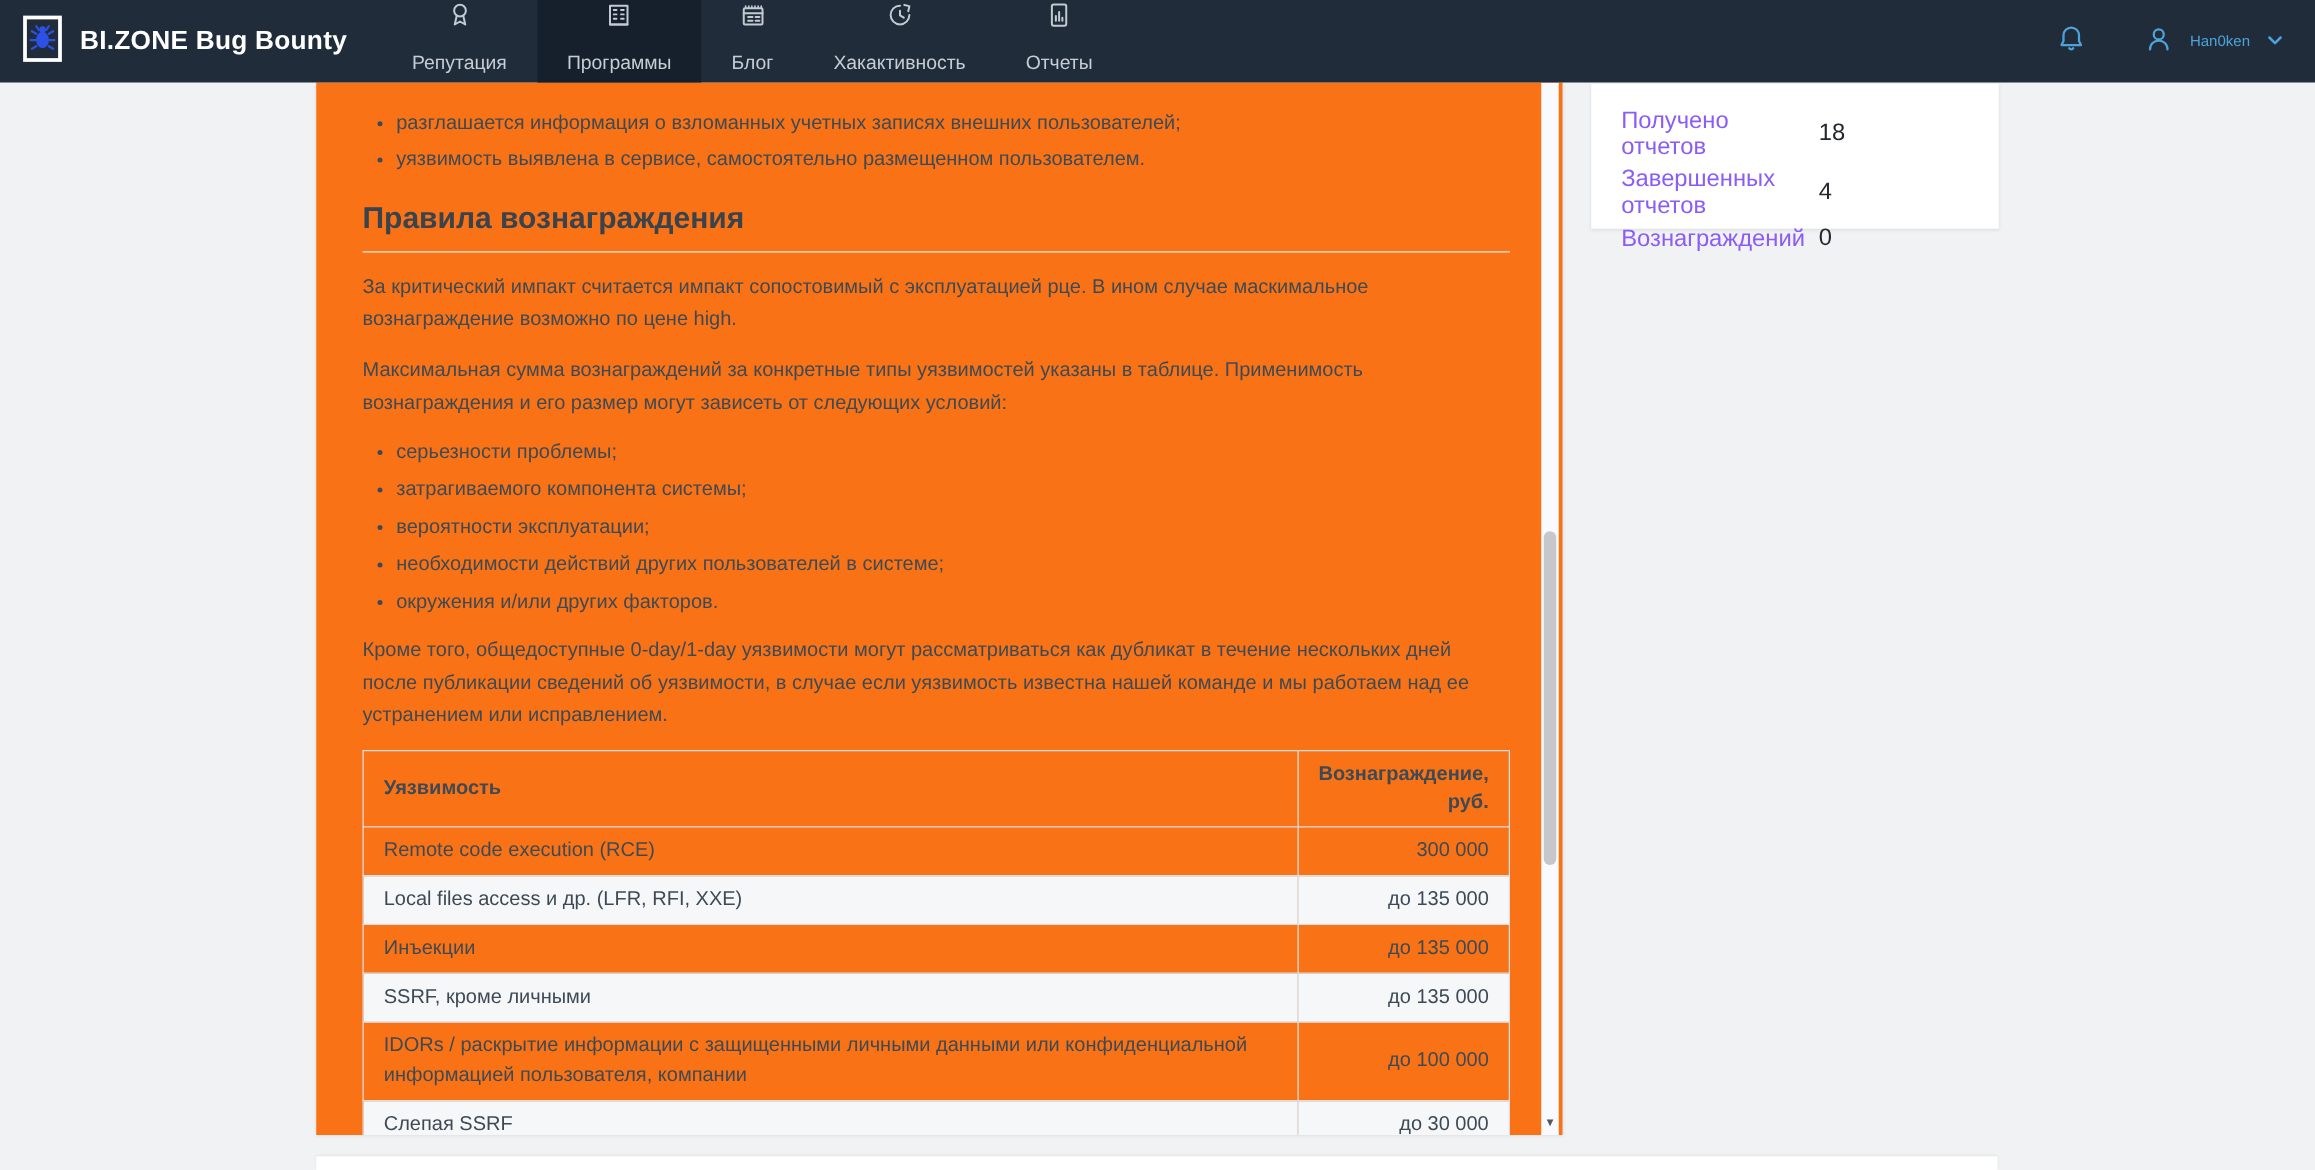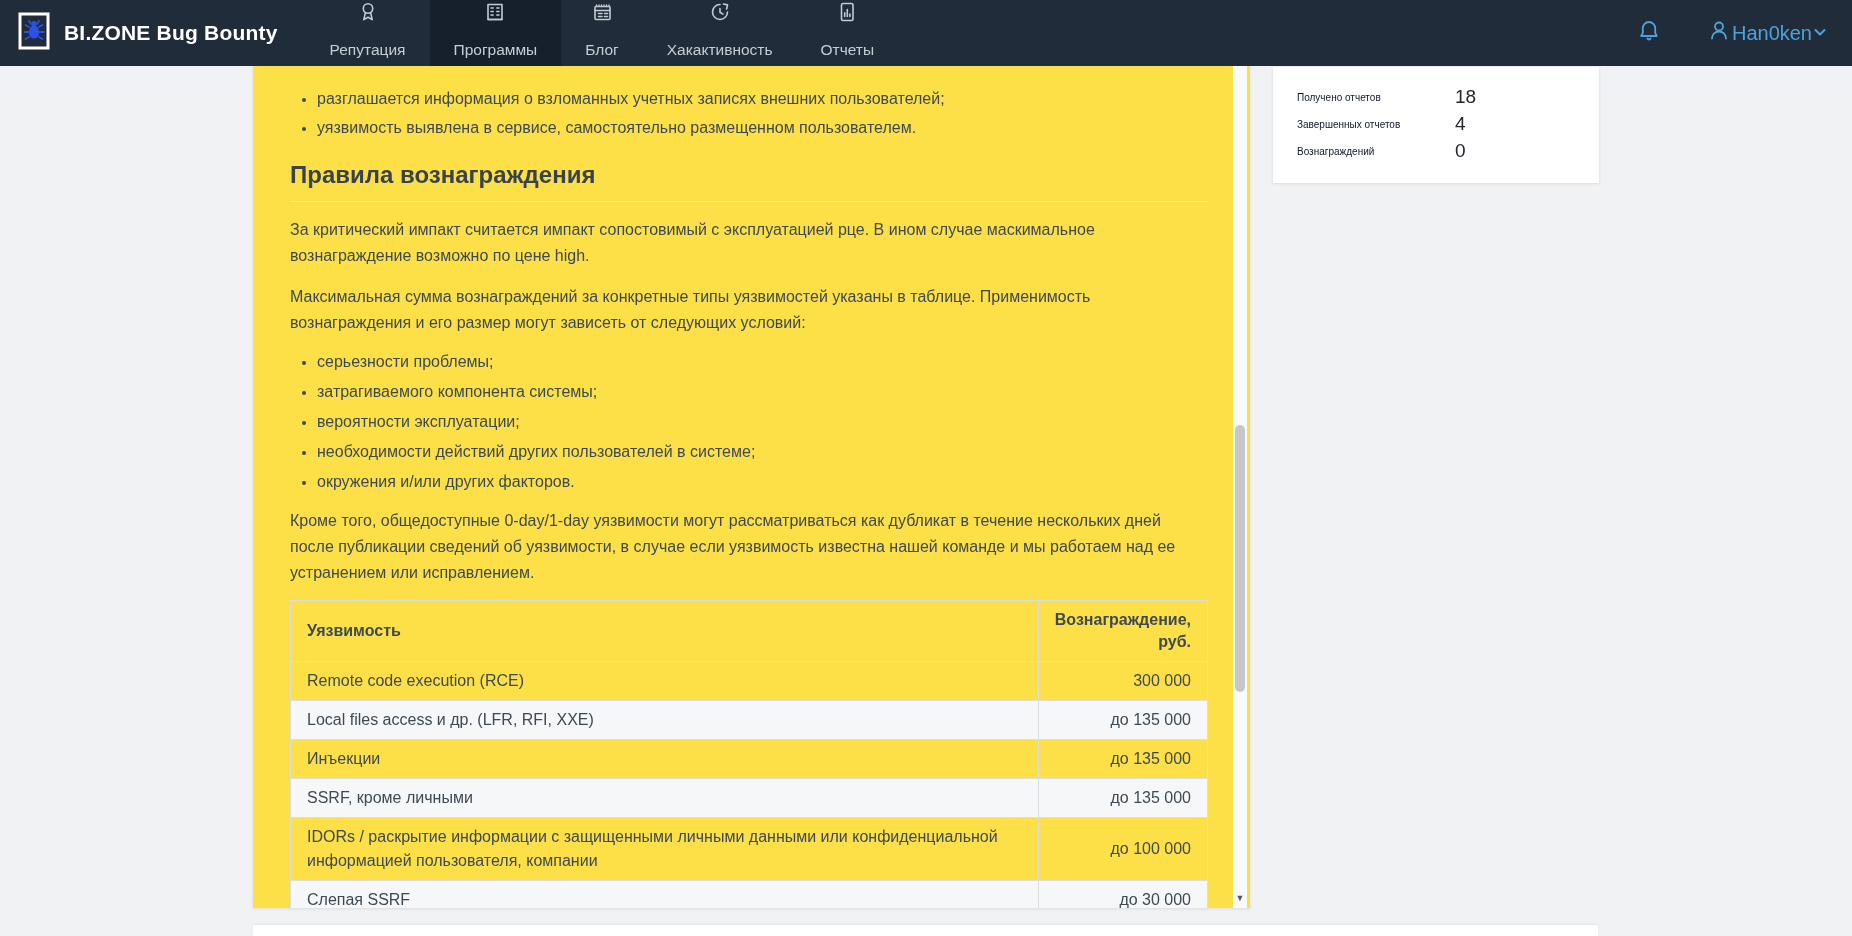--- a/index.html
+++ b/index.html
@@ -19,26 +19,26 @@
   .brand { display:flex; align-items:center; gap:14px; padding:0 28px 0 18px; cursor:pointer; }
   .brand-title { color:#ffffff; font-size:21px; font-weight:bold; letter-spacing:.2px; white-space:nowrap; }
   .nav-item {
     display:flex; align-items:center; gap:13px; padding:0 24px;
     color:#c6cdd5; font-size:15.5px; white-space:nowrap; cursor:pointer;flex-direction:column;
   }
   .nav-item.active { background:#161f2c; }
   .nav-item svg { flex:0 0 auto; }
   .nav-right { margin-left:auto; display:flex; align-items:center; gap:44px; padding-right:24px; }
   .icon-btn { display:flex; align-items:center; cursor:pointer; }
-  .user-menu { display:flex; align-items:center; color:#4da3d9; font-size:20px; cursor:pointer; white-space:nowrap; }
+  .user-menu { display:flex; align-items:center; gap:12px; color:#4da3d9; font-size:12px; cursor:pointer; white-space:nowrap; }
 
   
   .content-card {
     position:absolute; left:253px; top:66px; width:997px; height:842px;
-    background:#fde047; overflow:hidden;
+    background:#f97316; overflow:hidden;
     box-shadow:0 1px 3px rgba(20,30,40,.10);
   }
   .content-inner { padding:20px 42px 0 37px; }
 
   ul.bullets { margin:0; padding-left:27px; }
   ul.bullets li { line-height:26px; margin:0 0 3px 0; font-size:16px; }
   ul.bullets li::marker { font-size:13px; }
 
   h2.section-heading {
     font-size:24px; font-weight:600; color:#39434d;
@@ -77,21 +77,21 @@
     color:#54575b; font-size:9px; line-height:1; cursor:pointer;
   }
 
   
   .stats-card {
     position:absolute; left:1273px; top:67px; width:326px; height:116px;
     background:#ffffff; box-shadow:0 1px 3px rgba(20,30,40,.10);
     padding:19px 24px;
   }
   .stat-row { display:flex; align-items:center; margin-bottom:5px; }
-  .stat-label { width:158px; font-size:10px; color:#0f172a; line-height:21px; }
+  .stat-label { width:158px; font-size:19px; color:#8b5cf6; line-height:21px; }
   .stat-value { font-size:19px; font-weight:normal; color:#23272d; }
 
   
   .next-card {
     position:absolute; left:253px; top:925px; width:1345px; height:11px;
     background:#ffffff; box-shadow:0 -1px 2px rgba(20,30,40,.06);
   }
 
   .nav-icon { stroke:#c3cad2; fill:none; stroke-width:1.6; stroke-linecap:round; stroke-linejoin:round; }
   .blue-icon { stroke:#4da3d9; fill:none; stroke-width:1.8; stroke-linecap:round; stroke-linejoin:round; }

